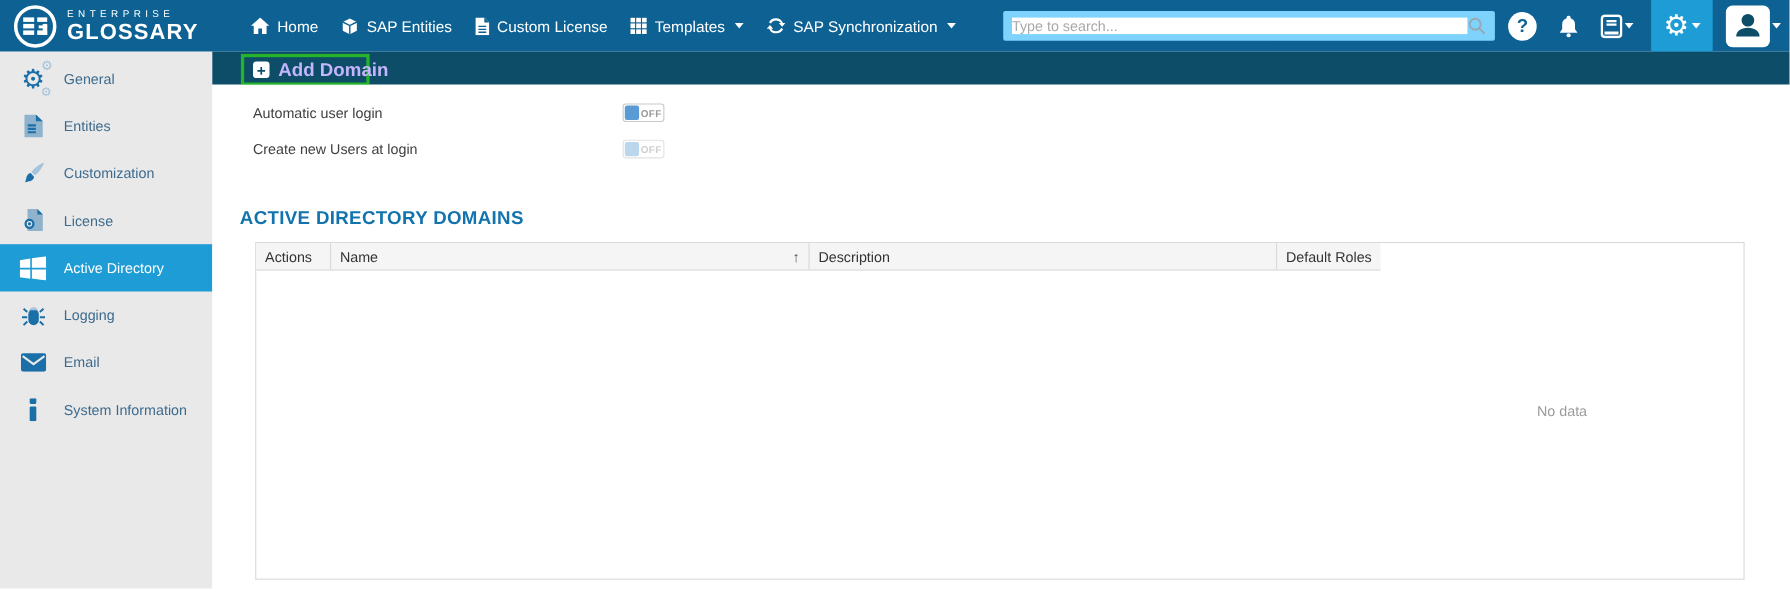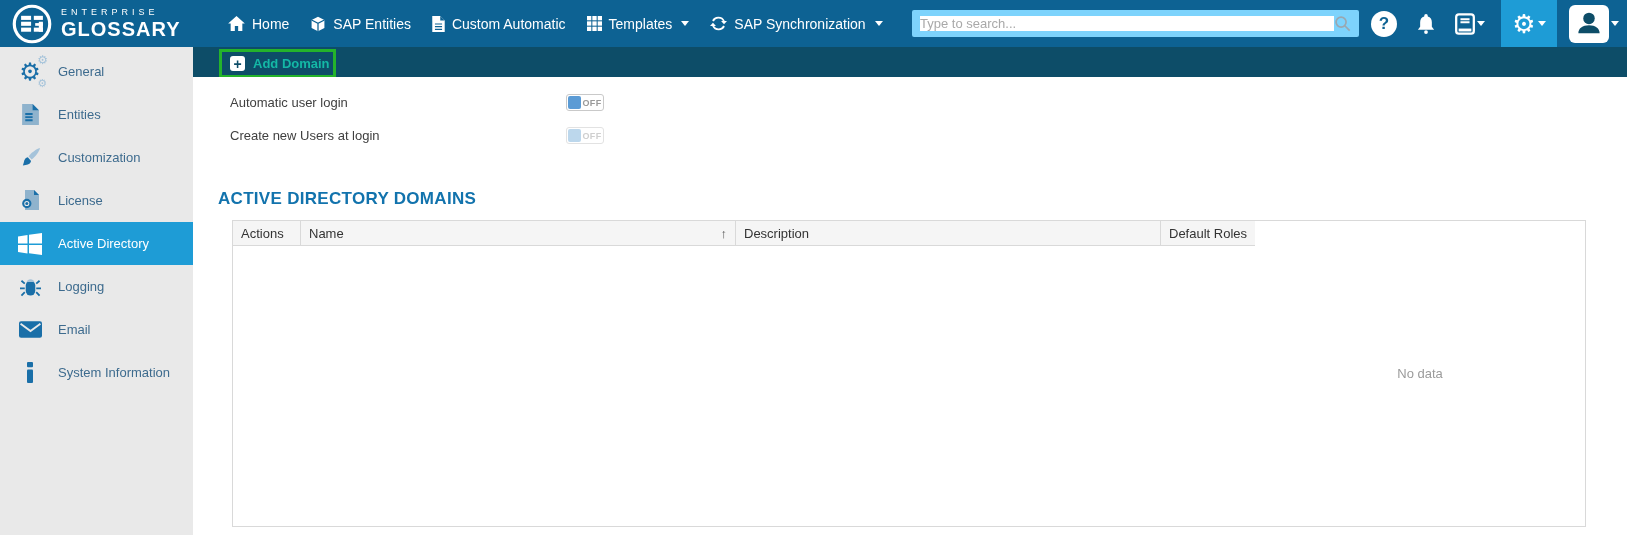--- a/index.html
+++ b/index.html
@@ -32,21 +32,21 @@
   .book-wrap { margin-right: 16px; cursor: pointer; display: flex; align-items: center; }
   .gear-block { width: 56px; height: 47px; background: #1e9cd6; display: flex; align-items: center; justify-content: center; cursor: pointer; margin-right: 12px; }
   .gear-glyph { font-family: "DejaVu Sans", sans-serif; color: #fff; font-size: 26px; line-height: 1; }
   .avatar-wrap { display: flex; align-items: center; cursor: pointer; }
   .avatar-box { width: 40px; height: 38px; background: #fff; border-radius: 6px; display: flex; align-items: center; justify-content: center; }
   
   .subbar { position: absolute; left: 193px; top: 47px; width: 1434px; height: 30px; background: #0d4d68; }
   .highlight-box { position: absolute; left: 26px; top: 2px; width: 117px; height: 29px; border: 3px solid #24b32b; display: flex; }
   .add-domain-btn { flex: 1; background: transparent; border: none; display: flex; align-items: center; padding: 0 8px; cursor: pointer; }
   .plus-box { width: 15px; height: 15px; background: #fff; border-radius: 3px; color: #0d4d68; font-size: 14px; font-weight: 700; display: flex; align-items: center; justify-content: center; line-height: 1; }
-  .add-domain-label { color: #14b8a6; font-size: 13px; font-weight: 700; margin-left: 8px; white-space: nowrap; font-family: "Liberation Sans", sans-serif; }
+  .add-domain-label { color: #c4b5fd; font-size: 17px; font-weight: 700; margin-left: 8px; white-space: nowrap; font-family: "Liberation Sans", sans-serif; }
   
   .sidebar { position: absolute; left: 0; top: 47px; width: 193px; height: 488px; background: #e9e9e9; padding-top: 3px; }
   .side-item { height: 43px; display: flex; align-items: center; cursor: pointer; }
   .side-icon { width: 34px; margin-left: 13px; display: flex; align-items: center; justify-content: center; position: relative; }
   .side-label { margin-left: 11px; font-size: 13px; color: #3d6b8e; }
   .side-item.active { background: #1e9cd6; }
   .side-item.active .side-label { color: #fff; font-weight: 400; }
   .gear-main { font-family: "DejaVu Sans", sans-serif; color: #1a6fa8; font-size: 24px; line-height: 1; }
   .gear-small { font-family: "DejaVu Sans", sans-serif; color: #a5c3da; font-size: 12px; line-height: 1; position: absolute; right: -1px; top: -6px; }
   .gear-small2 { font-family: "DejaVu Sans", sans-serif; color: #a5c3da; font-size: 11px; line-height: 1; position: absolute; right: 0px; bottom: -5px; }
@@ -116,21 +116,21 @@
       <span>SAP Entities</span>
     </a>
     <a class="nav-item">
       <span class="nicon">
         <svg width="13" height="16" viewBox="0 0 14 18">
             <path fill="#fff" d="M0 0h9l5 5v13H0z"></path>
             <path fill="#0d6293" d="M9 0l5 5H9z"></path>
             <path d="M3 9h8M3 12h8M3 15h8" stroke="#0d6293" stroke-width="1.4"></path>
           </svg>
       </span>
-      <span>Custom Automatic</span>
+      <span>Custom License</span>
     </a>
     <a class="nav-item">
       <span class="nicon">
         <svg width="15" height="15" viewBox="0 0 16 16" fill="#fff">
             <rect x="0" y="0" width="4.6" height="4.6"></rect>
             <rect x="5.7" y="0" width="4.6" height="4.6"></rect>
             <rect x="11.4" y="0" width="4.6" height="4.6"></rect>
             <rect x="0" y="5.7" width="4.6" height="4.6"></rect>
             <rect x="5.7" y="5.7" width="4.6" height="4.6"></rect>
             <rect x="11.4" y="5.7" width="4.6" height="4.6"></rect>

